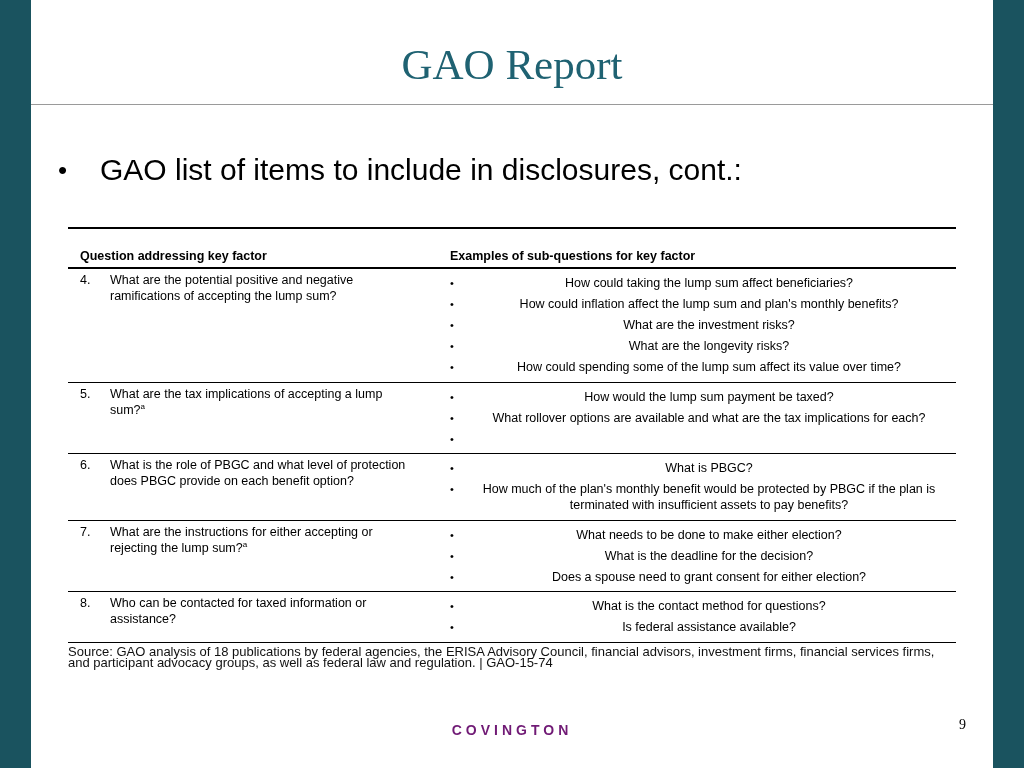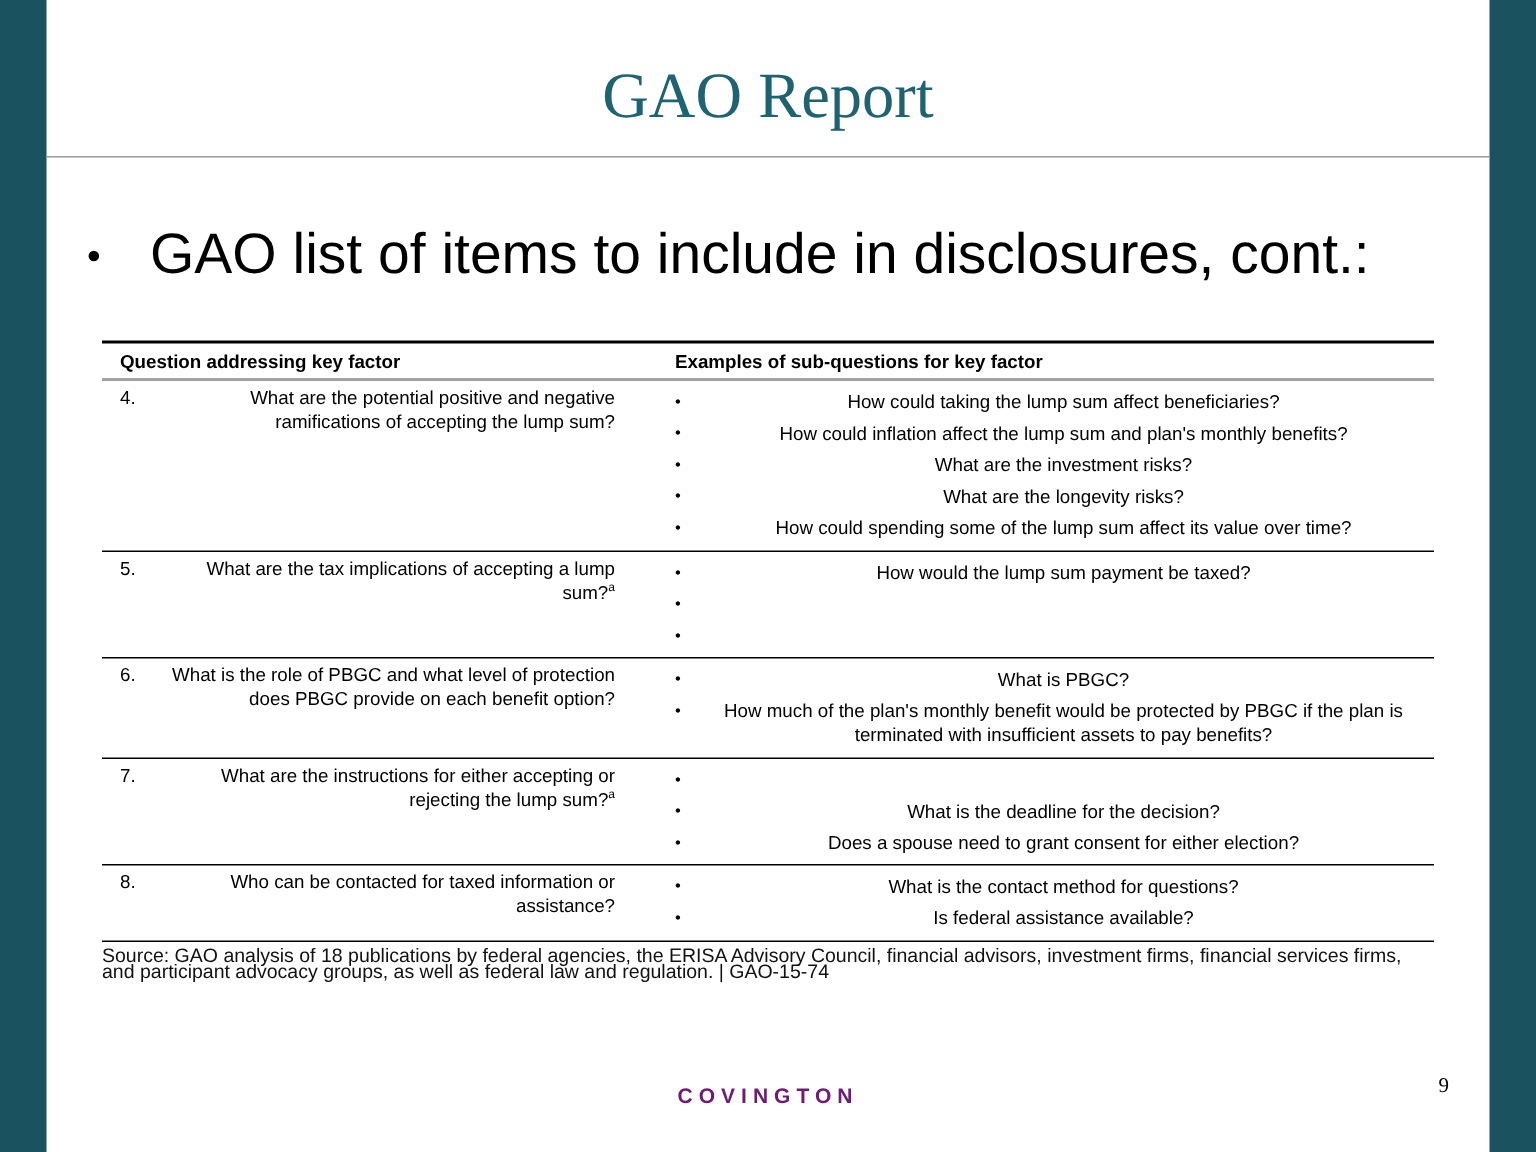--- a/index.html
+++ b/index.html
@@ -18,33 +18,33 @@
   .title {
     position: absolute; top: 40px; left: 100px; right: 100px; margin: 0;
     text-align: center;
     font-family: Liberation Serif, serif; font-weight: normal;
     font-size: 43px; color: #1F6272;
   }
   .title-rule { position: absolute; top: 104px; left: 31px; width: 962px; height: 1px; background: #9a9a9a; }
 
   .bullet-row { position: absolute; top: 150px; left: 58px; width: 915px; display: flex; align-items: flex-start; }
   .bullet-dot { flex: 0 0 42px; font-size: 26px; line-height: 40px; }
-  .bullet-text { font-size: 38px; line-height: 40px; }
+  .bullet-text { font-size: 30px; line-height: 40px; }
 
   .table-wrap { position: absolute; top: 227px; left: 68px; width: 888px; }
   .gao-table { border-top: 2px solid #000; font-size: 12.5px; }
 
-  .thead { display: flex; border-bottom: 2px solid #a3a3a3; padding: 5px 0 4px; font-weight: bold; }
+  .thead { display: flex; border-bottom: 2px solid #000000; padding: 20px 0 4px; font-weight: bold; }
   .hcell-q { width: 372px; padding-left: 12px; padding-right: 14px; }
   .hcell-sub { flex: 1; padding-left: 10px; }
 
   .trow { display: flex; border-bottom: 1px solid #000; padding: 3px 0 4px; }
   .cell-q { width: 372px; display: flex; align-items: flex-start; padding-right: 30px; }
   .qnum { flex: 0 0 42px; padding-left: 12px; line-height: 16px; }
-  .qtext { flex: 1; line-height: 16px; text-align: right; }
+  .qtext { flex: 1; line-height: 16px; }
   .qtext sup { font-size: 8px; line-height: 0; }
   .cell-sub { flex: 1; padding-top: 0.5px; }
   .subitem { display: flex; padding: 2.5px 0; }
   .sbullet { flex: 0 0 28px; padding-left: 10px; line-height: 16px; font-size: 11px; }
   .stext { flex: 1; line-height: 16px; padding-right: 6px; text-align: center; }
 
   .source { margin-top: 3px; font-size: 13px; line-height: 11.5px; color: #111; }
 
   .footer-logo {
     position: absolute; top: 722px; left: 0; right: 0; text-align: center;
@@ -110,20 +110,21 @@
               <span class="qnum">5.</span>
               <span class="qtext">What are the tax implications of accepting a lump sum?<sup class="">a</sup></span>
             </div>
             <div class="cell-sub">
               <div class="subitem">
                 <span class="sbullet">•</span>
                 <span class="stext">How would the lump sum payment be taxed?</span>
               </div>
               <div class="subitem">
                 <span class="sbullet">•</span>
+                <span class="stext">What rollover options are available and what are the tax implications for each?</span>
               </div>
               <div class="subitem">
                 <span class="sbullet">•</span>
               </div>
             </div>
           </div>
           <div class="trow">
             <div class="cell-q">
               <span class="qnum">6.</span>
               <span class="qtext">What is the role of PBGC and what level of protection does PBGC provide on each benefit option?</span>
@@ -140,20 +141,21 @@
             </div>
           </div>
           <div class="trow">
             <div class="cell-q">
               <span class="qnum">7.</span>
               <span class="qtext">What are the instructions for either accepting or rejecting the lump sum?<sup class="">a</sup></span>
             </div>
             <div class="cell-sub">
               <div class="subitem">
                 <span class="sbullet">•</span>
+                <span class="stext">What needs to be done to make either election?</span>
               </div>
               <div class="subitem">
                 <span class="sbullet">•</span>
                 <span class="stext">What is the deadline for the decision?</span>
               </div>
               <div class="subitem">
                 <span class="sbullet">•</span>
                 <span class="stext">Does a spouse need to grant consent for either election?</span>
               </div>
             </div>

